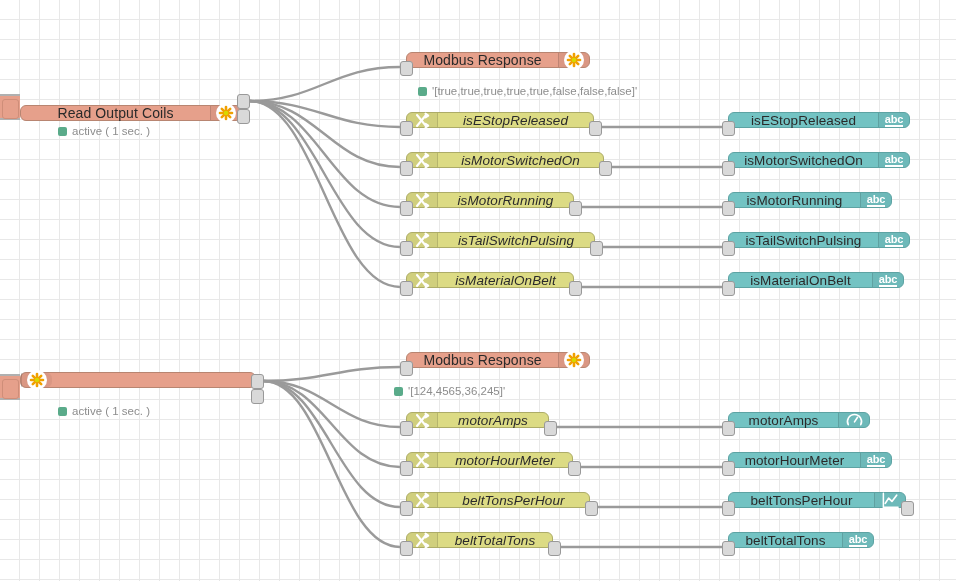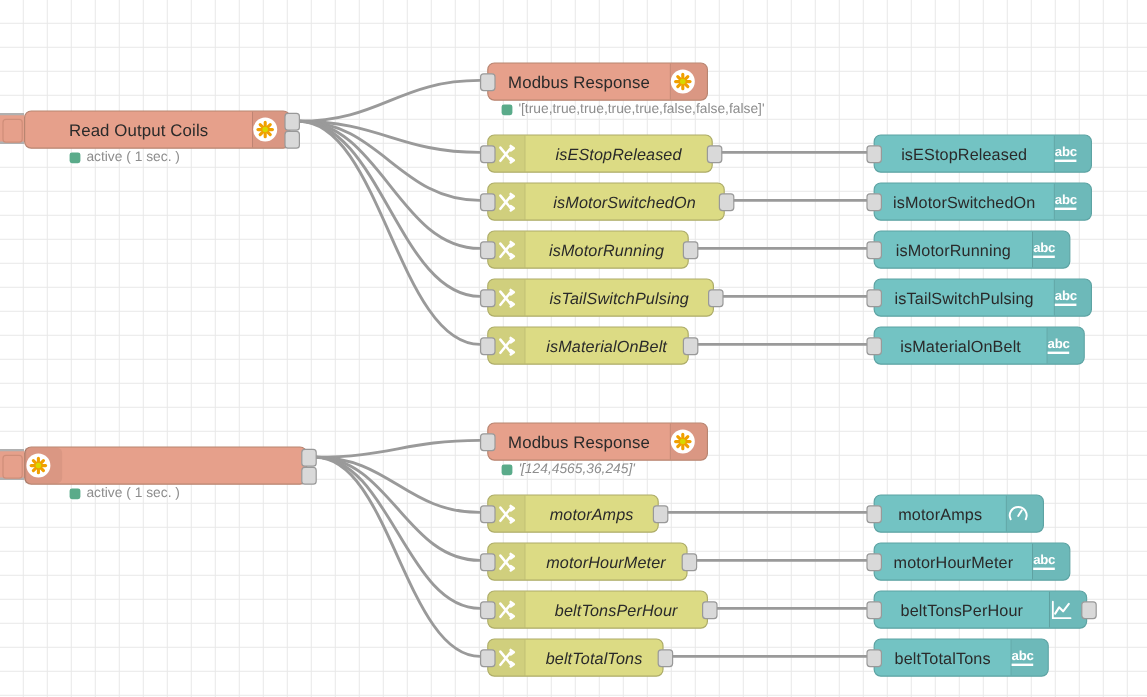--- a/index.html
+++ b/index.html
@@ -24,21 +24,21 @@
     position: absolute;
     left: 0;
     top: 0;
     width: 956px;
     height: 581px;
     pointer-events: none;
   }
   .node {
     position: absolute;
     box-sizing: border-box;
-    height: 32px;
+    height: 16px;
     border: 1px solid #9a9a9a;
     border-radius: 6px;
     display: flex;
     align-items: center;
     z-index: 5;
   }
   .node.salmon  { background: #e6a08b; border-color: #b88571; }
   .node.func    { background: #dcdb84; border-color: #adac68; }
   .node.teal    { background: #73c3c3; border-color: #5da3a3; }
 
@@ -52,21 +52,21 @@
     border-right: 1px solid rgba(0,0,0,0.13);
     border-radius: 5px 0 0 5px;
     background: rgba(0,0,0,0.05);
     flex: 0 0 30px;
   }
   .icon-right {
     width: 30px;
     height: 100%;
     display: flex;
     align-items: center;
-    justify-content: flex-start;
+    justify-content: center;
     border-left: 1px solid rgba(0,0,0,0.13);
     border-radius: 0 5px 5px 0;
     background: rgba(0,0,0,0.05);
     flex: 0 0 30px;
   }
   .node-label {
     flex: 1 1 auto;
     text-align: center;
     font-size: 13.5px;
     color: #2a2a2a;
@@ -182,21 +182,21 @@
       <path d="M 580 467 C 643.9 467, 658.1 467, 722 467" fill="none" stroke="#9a9a9a" stroke-width="2.4" stroke-linecap="round"></path>
       <path d="M 263 381 C 324.65 381, 338.35 507, 400 507" fill="none" stroke="#9a9a9a" stroke-width="2.4" stroke-linecap="round"></path>
       <path d="M 597 507 C 653.25 507, 665.75 507, 722 507" fill="none" stroke="#9a9a9a" stroke-width="2.4" stroke-linecap="round"></path>
       <path d="M 263 381 C 324.65 381, 338.35 547, 400 547" fill="none" stroke="#9a9a9a" stroke-width="2.4" stroke-linecap="round"></path>
       <path d="M 560 547 C 632.9 547, 649.1 547, 722 547" fill="none" stroke="#9a9a9a" stroke-width="2.4" stroke-linecap="round"></path>
     </svg>
   <div id="nodes-layer">
       <div class="node-button" style="left: -4px; top: 94px;">
         <div class="node-button-inner"></div>
       </div>
-      <div class="node salmon" style="left: 20px; top: 92px; width: 222px;">
+      <div class="node salmon" style="left: 20px; top: 105px; width: 222px;">
         <div class="node-label">Read Output Coils</div>
         <div class="icon-right">
           <div class="flower">
             <svg width="16" height="16" viewBox="0 0 16 16">
               <g stroke="#f0a000" stroke-width="2.6" stroke-linecap="round">
                 <line x1="8" y1="2" x2="8" y2="14"></line>
                 <line x1="2" y1="8" x2="14" y2="8"></line>
                 <line x1="3.8" y1="3.8" x2="12.2" y2="12.2"></line>
                 <line x1="12.2" y1="3.8" x2="3.8" y2="12.2"></line>
               </g>
@@ -386,21 +386,21 @@
                 <line x1="2" y1="8" x2="14" y2="8"></line>
                 <line x1="3.8" y1="3.8" x2="12.2" y2="12.2"></line>
                 <line x1="12.2" y1="3.8" x2="3.8" y2="12.2"></line>
               </g>
               <circle cx="8" cy="8" r="2.3" fill="#d8d800"></circle>
             </svg>
           </div>
         </div>
       </div>
       <div class="port" style="left: 400px; top: 361px;"></div>
-      <div class="status" style="left: 418px; top: 385px; font-style: italic;">
+      <div class="status" style="left: 394px; top: 385px;">
         <span class="status-dot"></span>
         <span>'[124,4565,36,245]'</span>
       </div>
       <div class="node func" style="left: 406px; top: 412px; width: 143px;">
         <div class="icon-left">
           <div class="fnicon">
             <svg width="19" height="19" viewBox="0 0 19 19">
               <g fill="none" stroke="#ffffff" stroke-width="2.1" stroke-linecap="round" stroke-linejoin="round">
                 <path d="M4 4 L13 15"></path>
                 <path d="M13 4 L4 15"></path>

